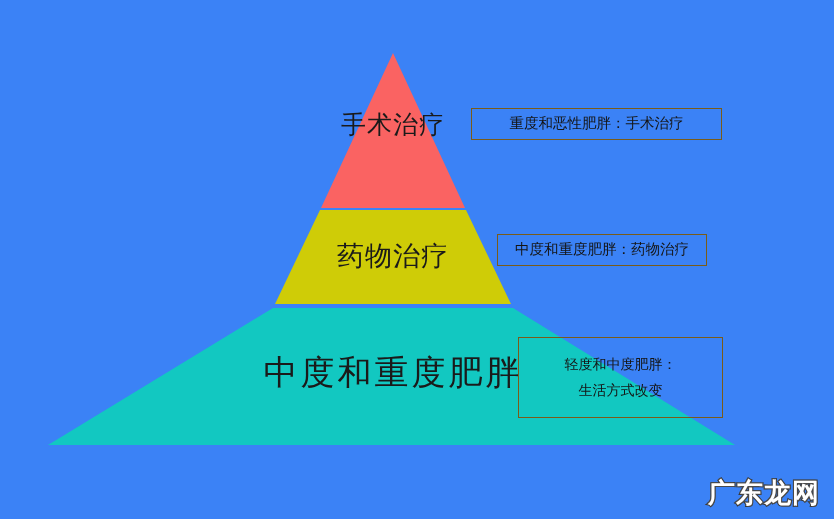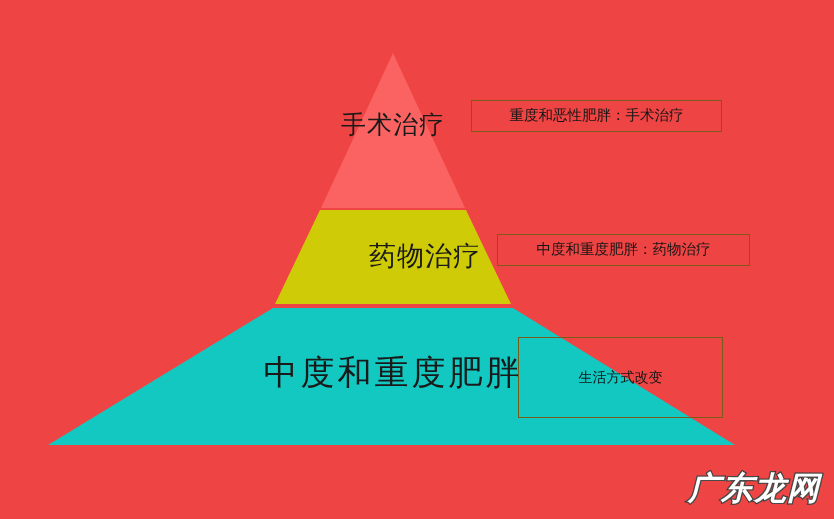--- a/index.html
+++ b/index.html
@@ -10,21 +10,21 @@
     width: 834px;
     height: 519px;
     background: #ffffff;
     font-family: "DejaVu Sans", "Liberation Sans", sans-serif;
     overflow: hidden;
   }
   #canvas {
     position: relative;
     width: 834px;
     height: 519px;
-    background: #ef4444;
+    background: #3b82f6;
   }
 
   
   #pyramid-svg {
     position: absolute;
     left: 0;
     top: 0;
     width: 834px;
     height: 519px;
   }
@@ -43,21 +43,20 @@
     width: 786px;
     text-align: center;
     font-size: 25px;
   }
   #tier-label-middle {
     left: 0;
     top: 238px;
     width: 786px;
     text-align: center;
     font-size: 27px;
-    padding-left: 32px;
   }
   #tier-label-bottom {
     left: 0;
     top: 350px;
     width: 786px;
     text-align: center;
     font-size: 34px;
     letter-spacing: 3px;
   }
 
@@ -79,77 +78,77 @@
   }
   #callout-surgery {
     left: 471px;
     top: 100px;
     width: 251px;
     height: 32px;
   }
   #callout-medication {
     left: 497px;
     top: 234px;
-    width: 253px;
+    width: 210px;
     height: 32px;
   }
   #callout-lifestyle {
     left: 518px;
     top: 337px;
     width: 205px;
     height: 81px;
     font-size: 14px;
     line-height: 1.85;
   }
   .callout-line {
     display: block;
   }
 
   
   #watermark {
     position: absolute;
     right: 14px;
     bottom: 8px;
-    font-size: 32px;
+    font-size: 27px;
     font-weight: bold;
     color: #ffffff;
     letter-spacing: 1px;
     font-family: "DejaVu Sans", "Liberation Sans", sans-serif;
     -webkit-text-stroke: 2.2px #3a3a3a;
     paint-order: stroke fill;
     text-shadow:
       1px 1px 0 #4a4a4a,
       -1px -1px 0 #4a4a4a;
-    font-style: italic;
   }
 </style>
 </head>
 <body>
 
 <div id="canvas">
 
   <svg id="pyramid-svg" viewBox="0 0 834 519" preserveAspectRatio="none">
     <polygon points="393,53 465,208 321,208" fill="#fa6362"></polygon>
     <polygon points="320,210 466,210 511,304 275,304" fill="#cfcc07"></polygon>
     <polygon points="273,308 513,308 735,445 48,445" fill="#12c8c1"></polygon>
   </svg>
 
   <div class="tier-label" id="tier-label-top">手术治疗</div>
 
   <div class="tier-label" id="tier-label-middle">药物治疗</div>
 
   <div class="tier-label" id="tier-label-bottom">中度和重度肥胖</div>
 
-  <div class="callout" id="callout-surgery" style="border-color: rgb(122, 92, 24);">
+  <div class="callout" id="callout-surgery" style="border-color: rgb(122, 92, 24); margin-top: 8px;">
     <span class="callout-line">重度和恶性肥胖：手术治疗</span>
   </div>
 
   <div class="callout" id="callout-medication" style="border-color: rgb(122, 92, 24);">
     <span class="callout-line">中度和重度肥胖：药物治疗</span>
   </div>
 
   <div class="callout" id="callout-lifestyle" style="border-color: rgb(122, 92, 24);">
+    <span class="callout-line">轻度和中度肥胖：</span>
     <span class="callout-line">生活方式改变</span>
   </div>
 
   <div id="watermark">广东龙网</div>
 
 </div>
 
 </body></html>

